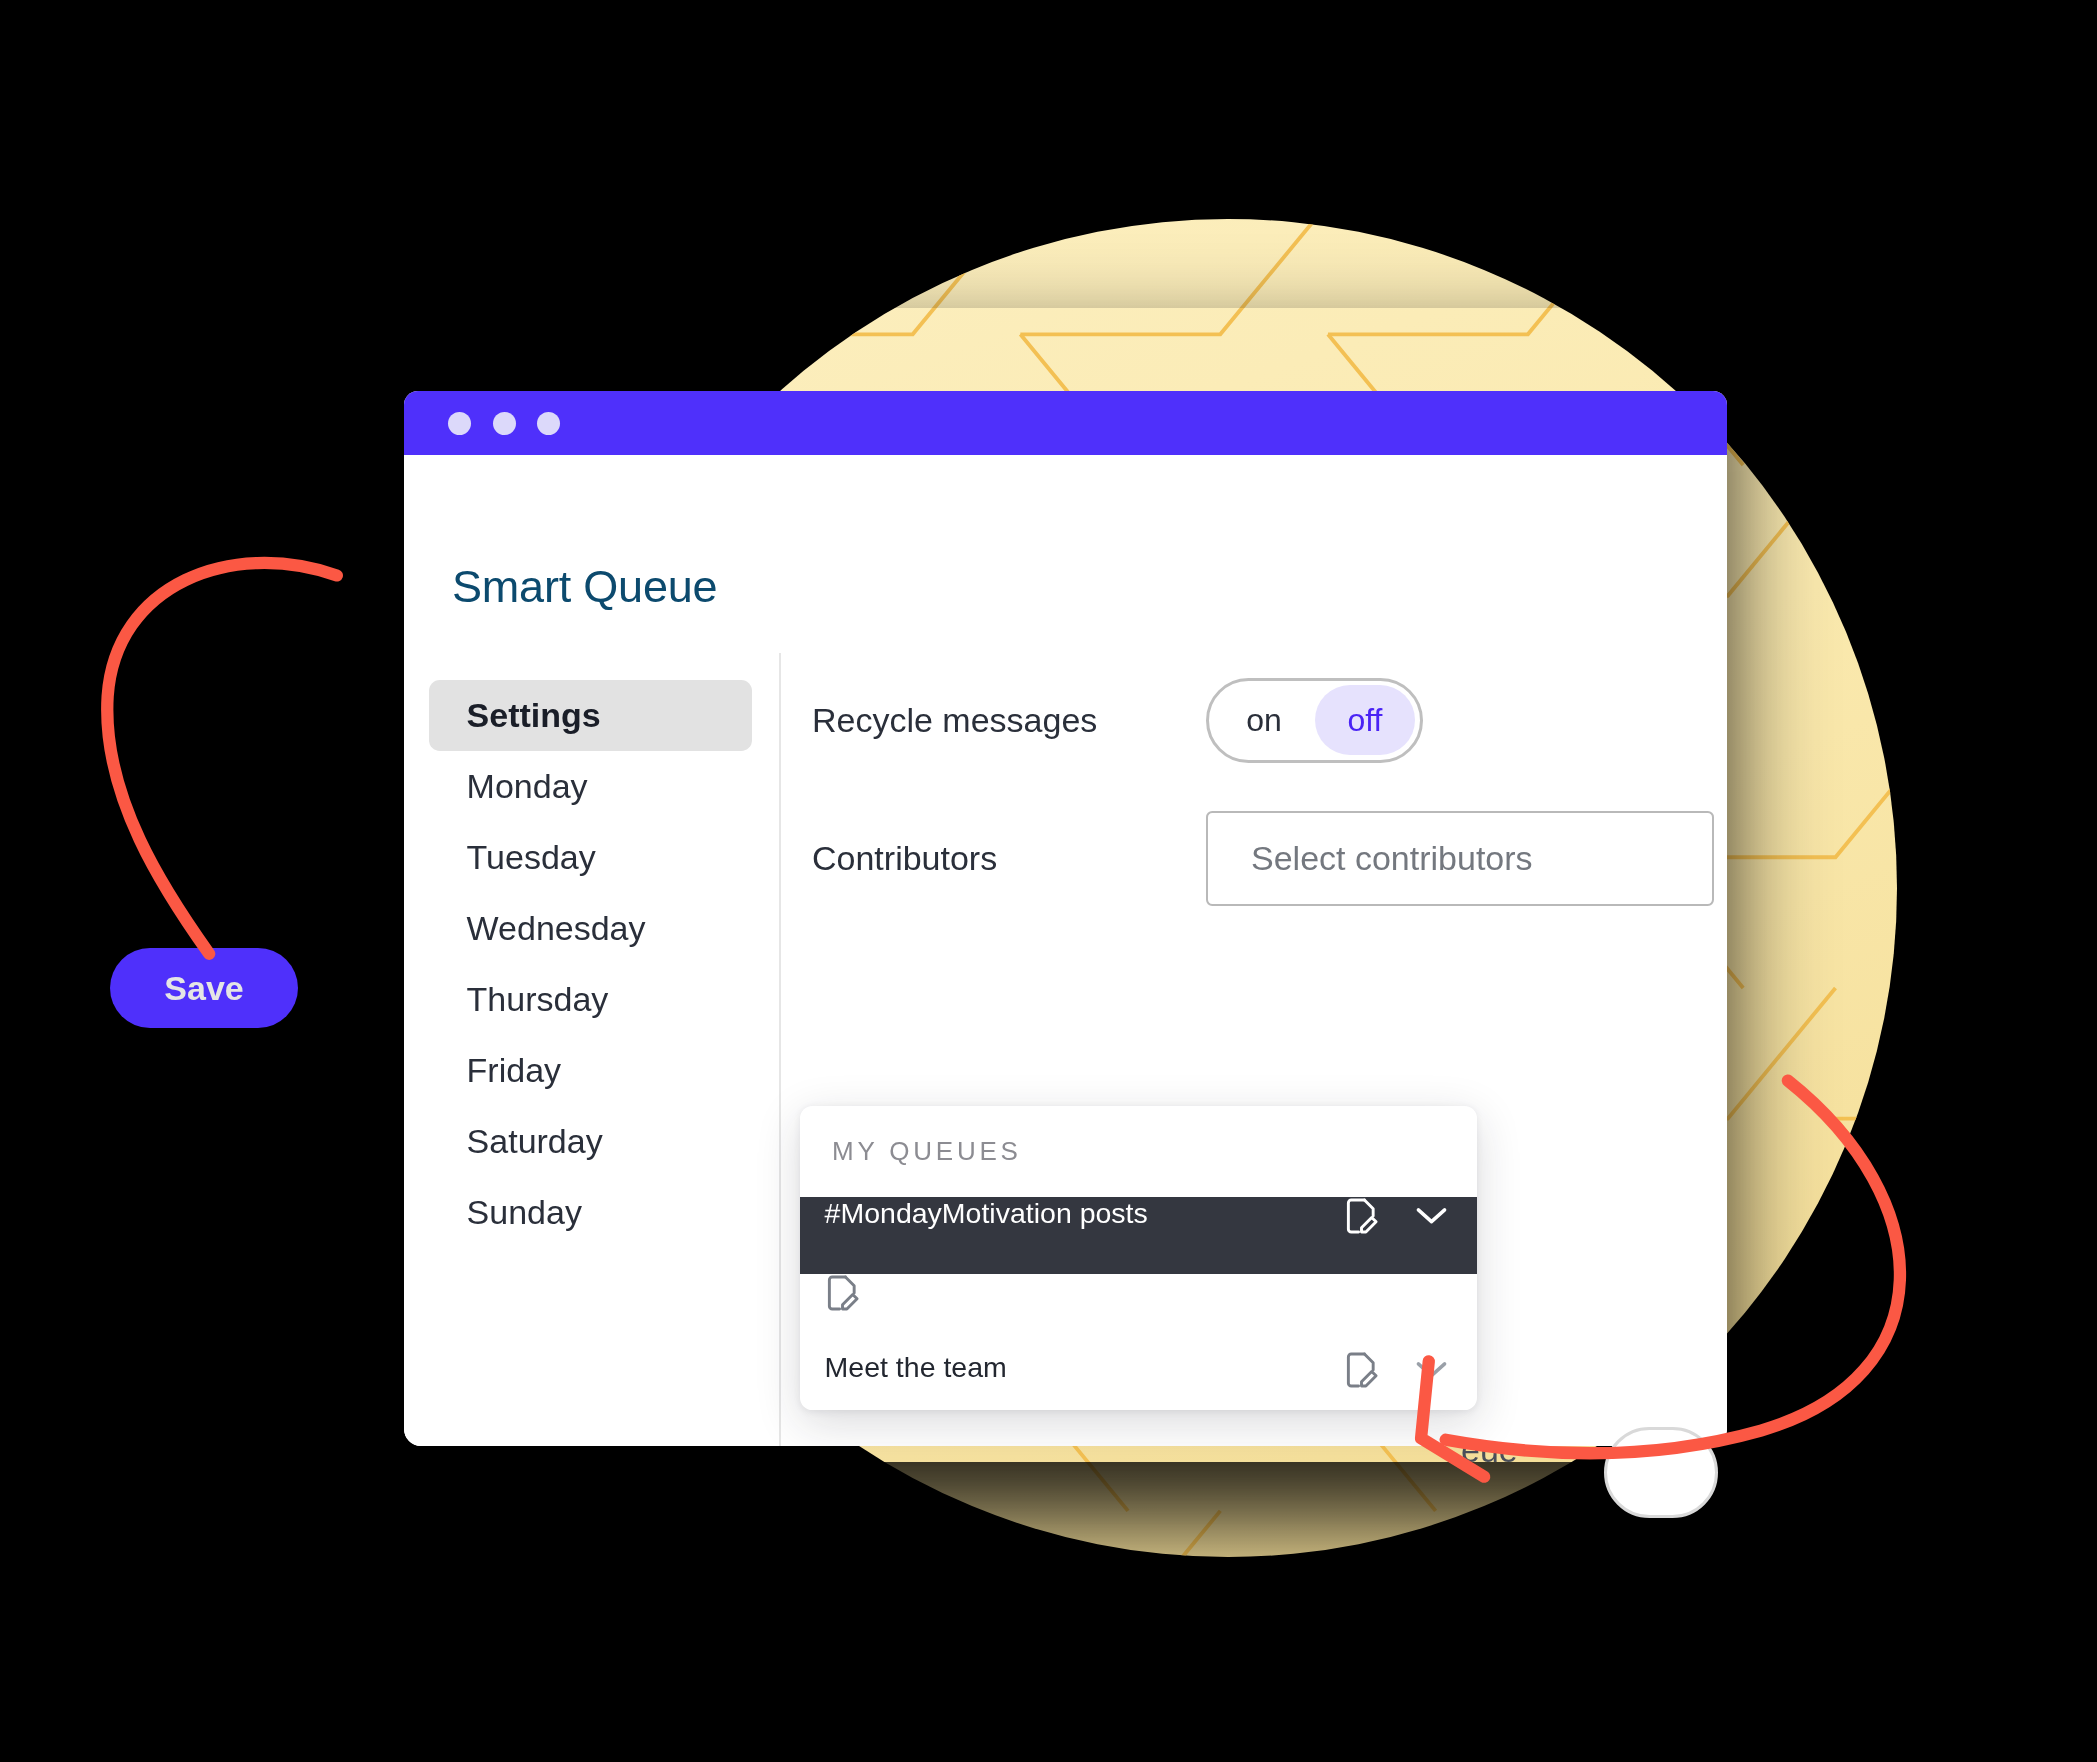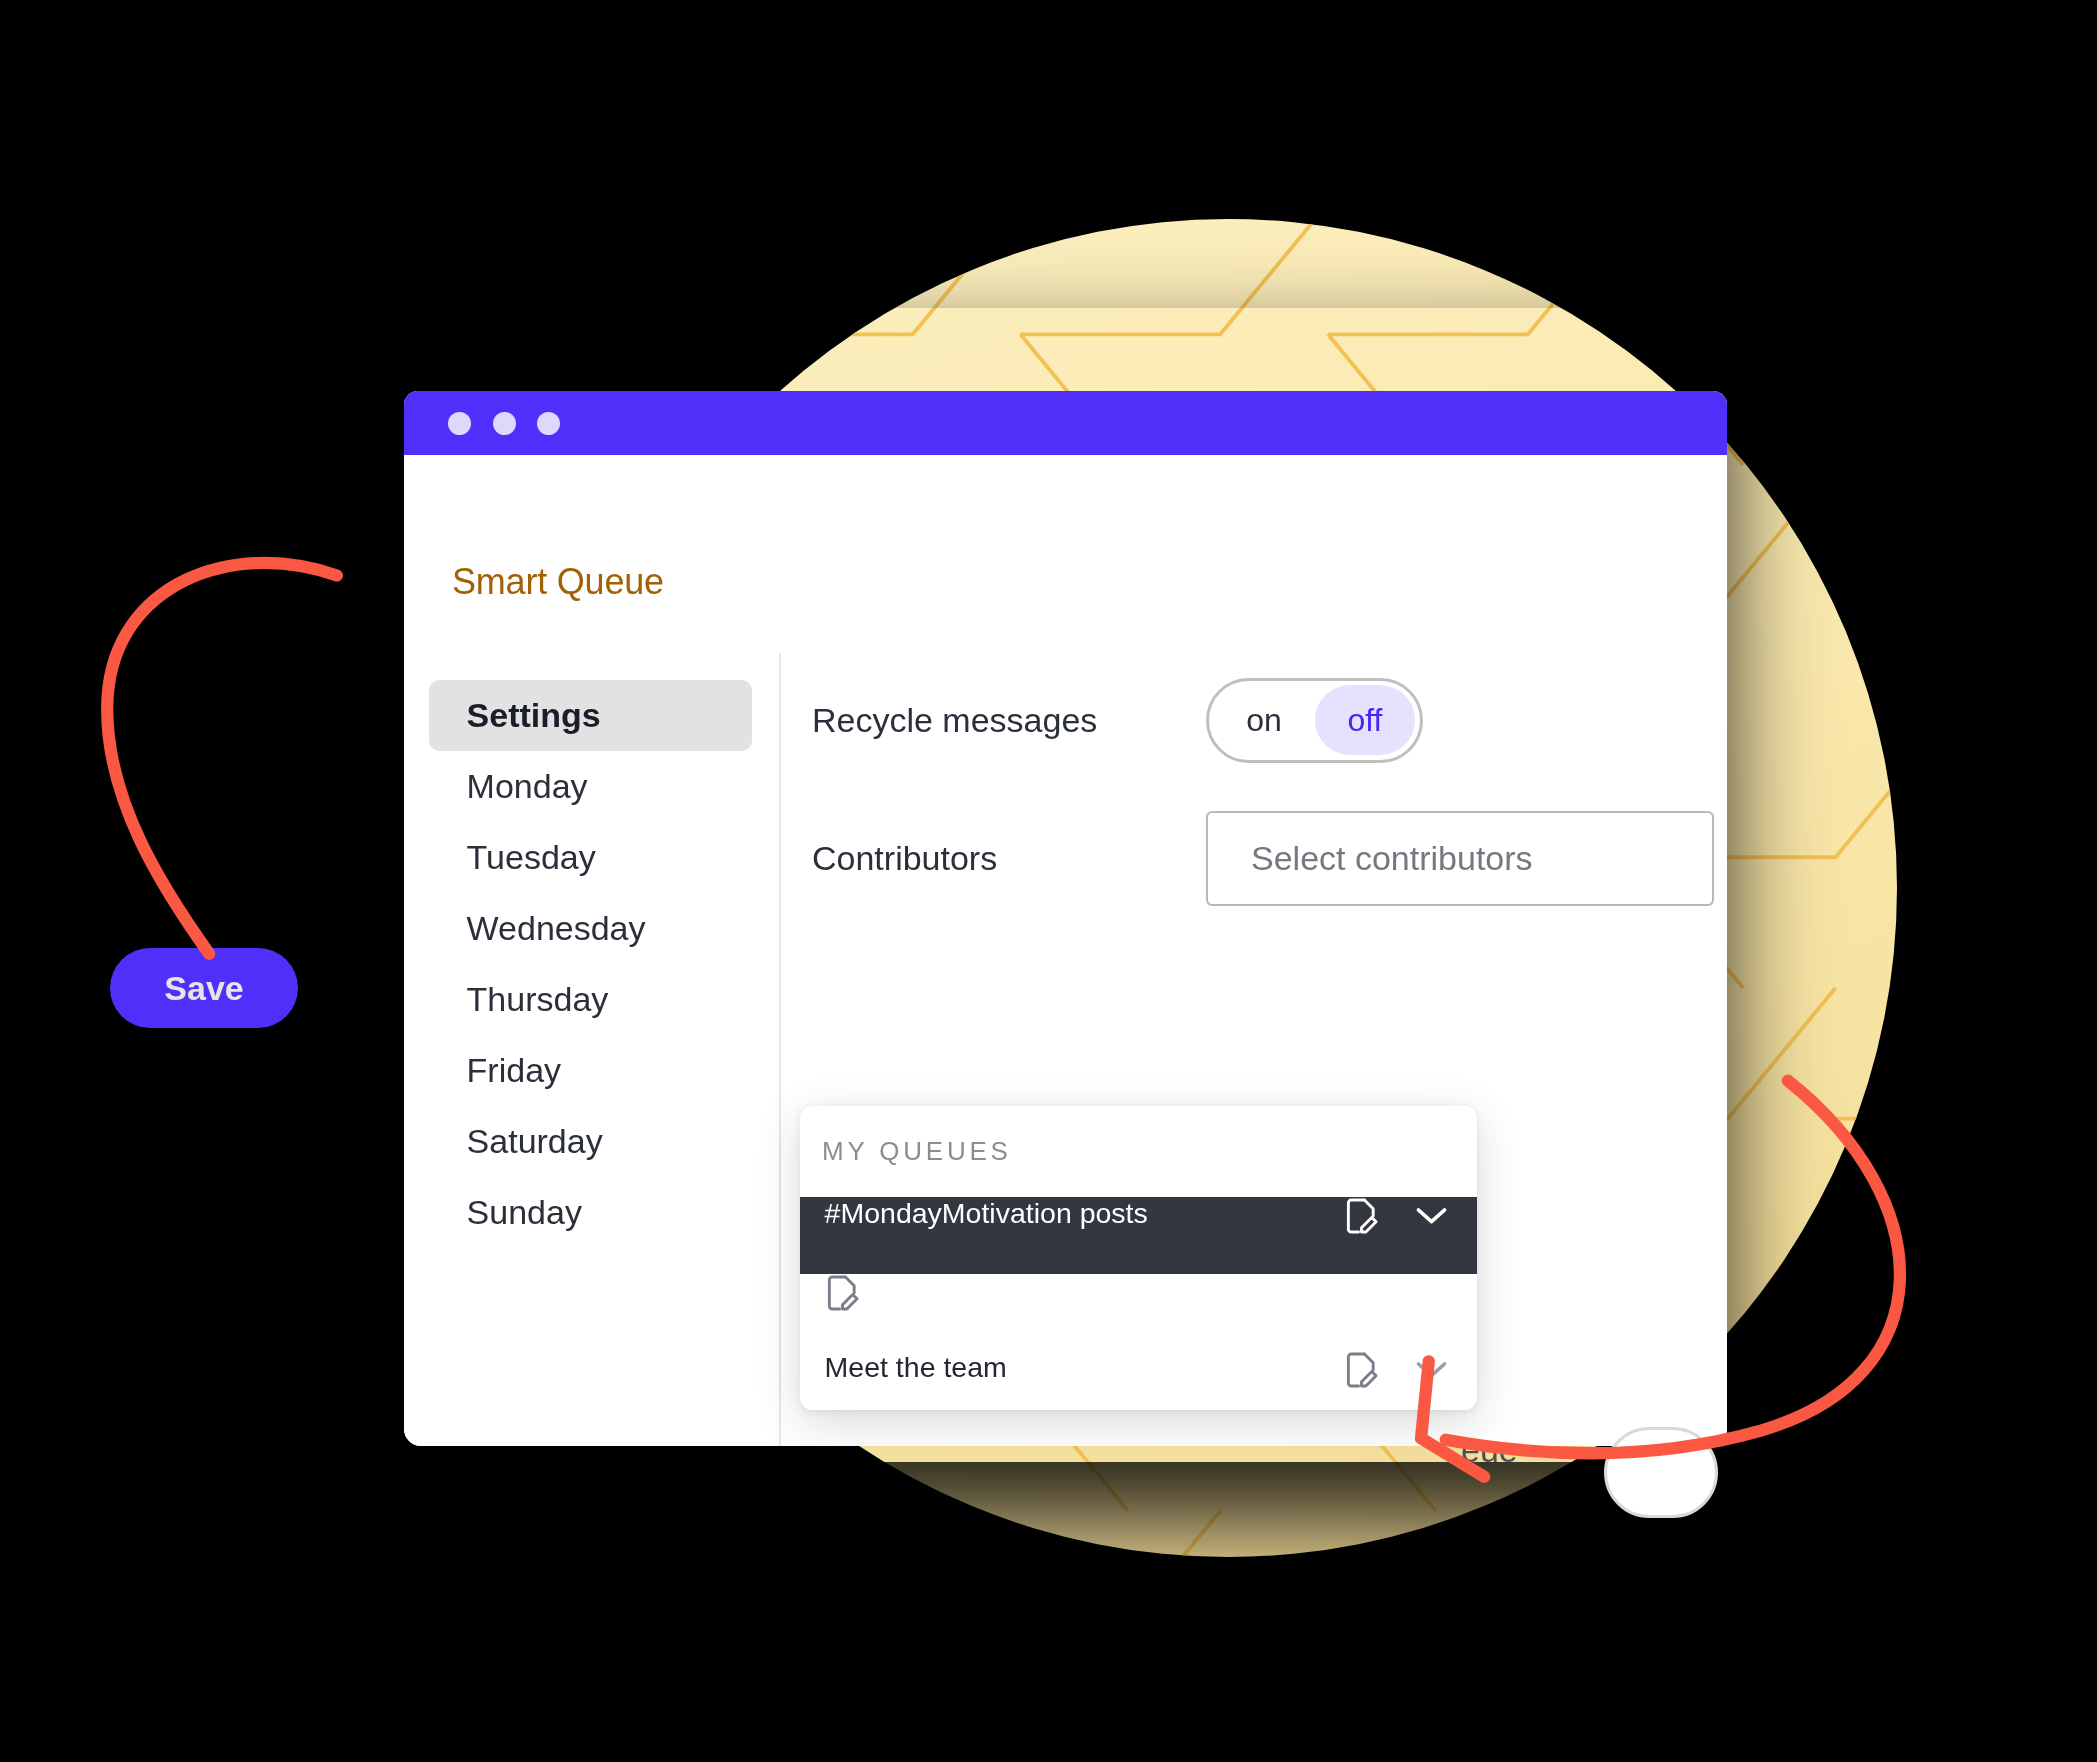--- a/index.html
+++ b/index.html
@@ -30,21 +30,21 @@
   .window{
     position:absolute;left:404px;top:391px;width:1323px;height:1055px;
     border-radius:14px 14px 17px 17px;overflow:hidden;background:#fff;
   }
   .titlebar{height:64px;background:#4F30FB;display:flex;align-items:center;padding-left:44px;gap:21.5px;}
   .dot{width:23px;height:23px;border-radius:50%;background:#DCD9FA;}
 
   .win-body{position:relative;height:991px;background:#fff;}
 
   .page-title{
-    position:absolute;left:48px;top:106px;font-size:36px;color:#a16207;letter-spacing:-0.2px;
+    position:absolute;left:48px;top:106px;font-size:45px;color:#0c4a6e;letter-spacing:-0.2px;
   }
 
   .divider{position:absolute;left:375px;top:198px;width:2.3px;height:793px;background:#E6E6E6;}
 
   
   .sidebar{position:absolute;left:24.6px;top:225px;width:323px;}
   .nav-item{
     height:71px;display:flex;align-items:center;padding-left:38px;
     font-size:34px;color:#2A2F3A;border-radius:10.8px;box-sizing:border-box;
   }
@@ -70,21 +70,21 @@
   .toggle-seg.sel{background:#E6E2FD;color:#4A23F5;}
 
   
   .dropdown{
     position:absolute;left:800px;top:1106px;width:677px;height:304px;
     background:#fff;border-radius:12.3px;
     box-shadow:0 12.3px 46px rgba(30,30,45,.16), 0 1.5px 7.7px rgba(30,30,45,.08);
     overflow:hidden;
   }
   .dd-title{
-    height:91px;display:flex;align-items:center;padding-left:22px;
+    height:91px;display:flex;align-items:center;padding-left:32px;
     font-size:26px;letter-spacing:3.8px;color:#8C8C92;
   }
   .dd-row{
     height:77px;display:flex;align-items:flex-start;padding:0 28px 0 24.6px;
     font-size:28.5px;color:#232730;box-sizing:border-box;
   }
   .dd-row.sel{background:#343740;color:#fff;}
   .dd-row .name{flex:1;}
   .dd-icons{display:flex;align-items:center;gap:35px;}
   .ic{width:35px;height:38px;display:block;}

